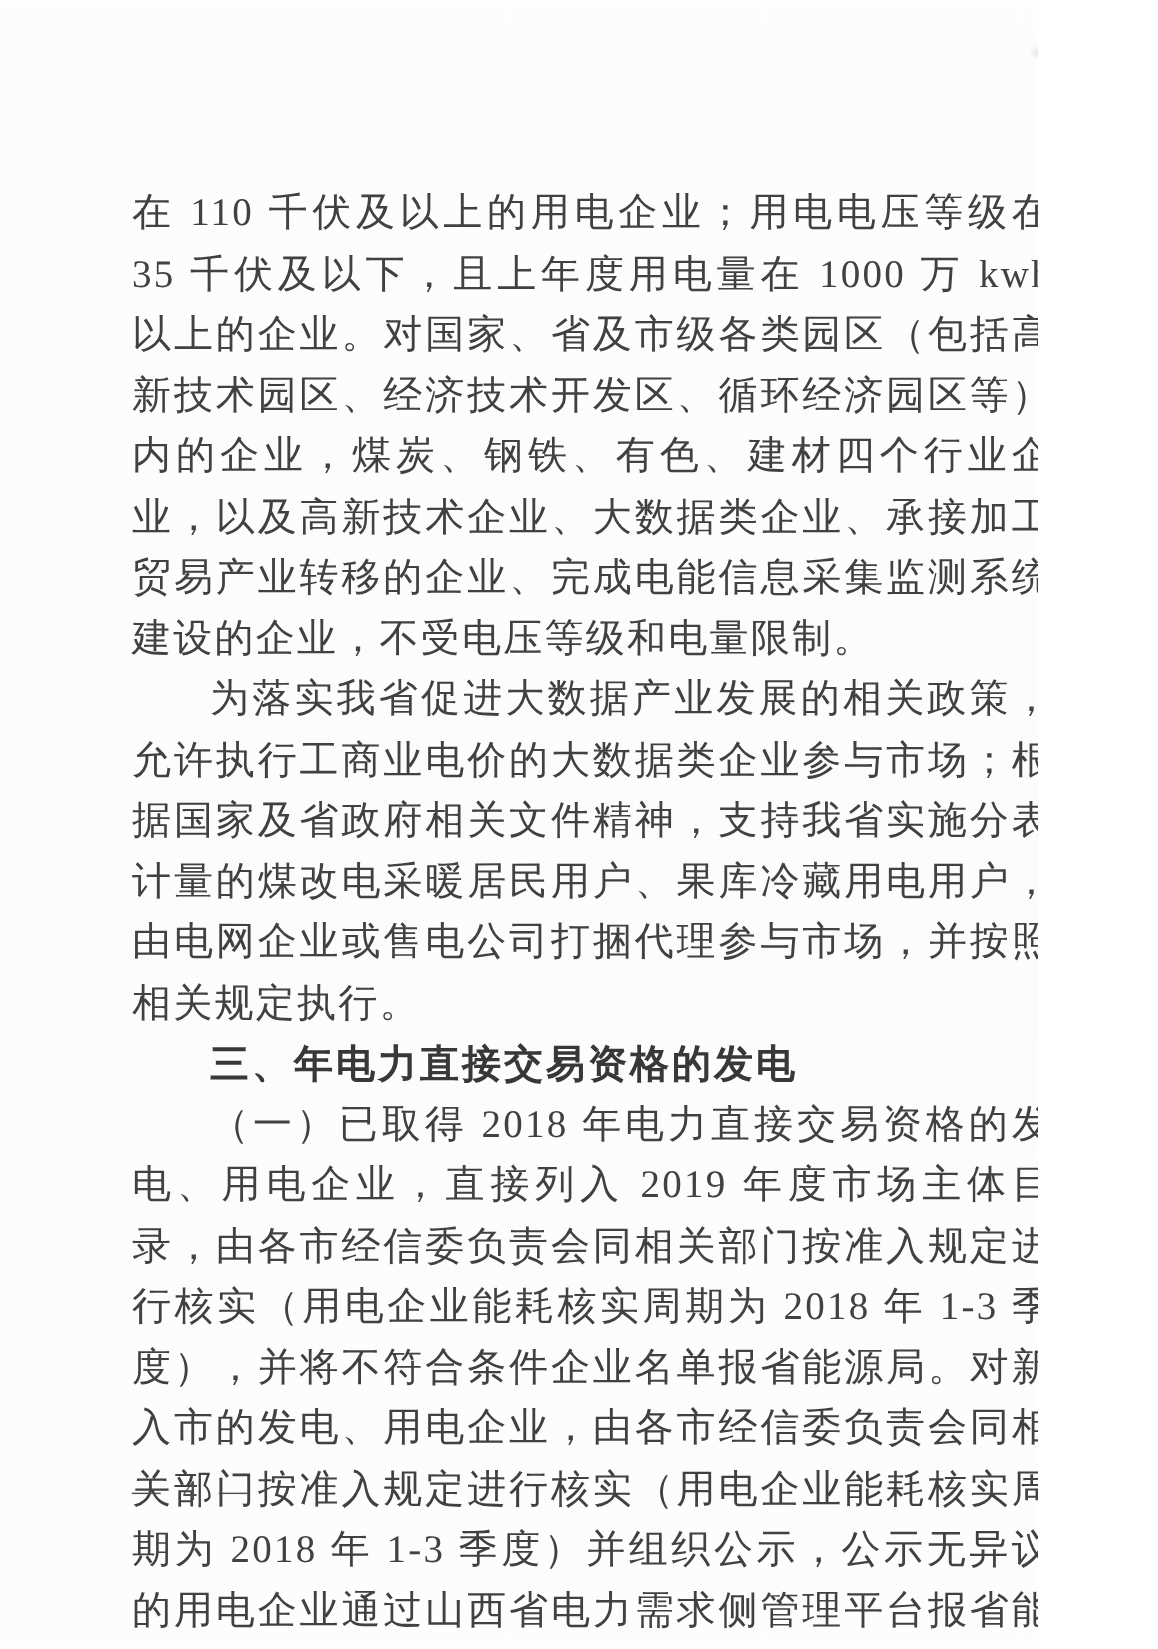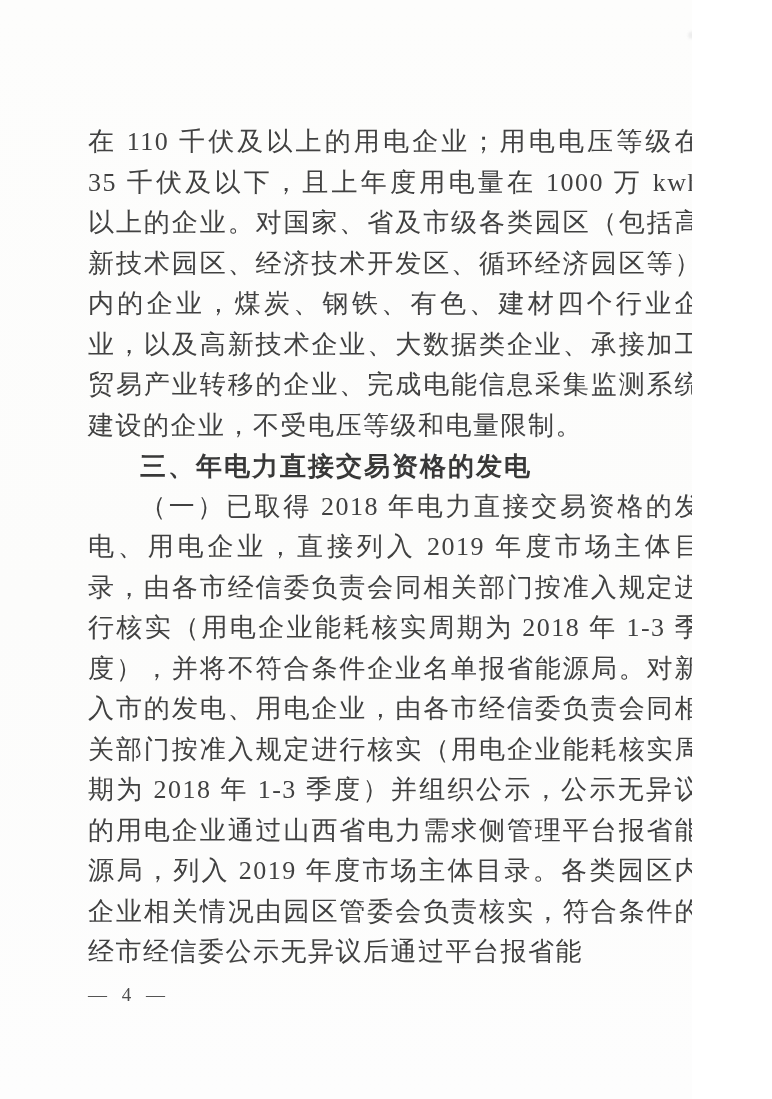--- a/index.html
+++ b/index.html
@@ -66,19 +66,20 @@
 </style>
 </head>
 <body>
 
 <div class="page">
 
   <div class="scan-artifact"></div>
 
   <div class="content">
     <p>在 110 千伏及以上的用电企业；用电电压等级在 35 千伏及以下，且上年度用电量在 1000 万 kwh 以上的企业。对国家、省及市级各类园区（包括高新技术园区、经济技术开发区、循环经济园区等）内的企业，煤炭、钢铁、有色、建材四个行业企业，以及高新技术企业、大数据类企业、承接加工贸易产业转移的企业、完成电能信息采集监测系统建设的企业，不受电压等级和电量限制。</p>
+    <p class="para-indent">为落实我省促进大数据产业发展的相关政策，允许执行工商业电价的大数据类企业参与市场；根据国家及省政府相关文件精神，支持我省实施分表计量的煤改电采暖居民用户、果库冷藏用电用户，由电网企业或售电公司打捆代理参与市场，并按照相关规定执行。</p>
     <h3 class="section-heading">三、年电力直接交易资格的发电</h3>
     <p class="para-indent">（一）已取得 2018 年电力直接交易资格的发电、用电企业，直接列入 2019 年度市场主体目录，由各市经信委负责会同相关部门按准入规定进行核实（用电企业能耗核实周期为 2018 年 1-3 季度），并将不符合条件企业名单报省能源局。对新入市的发电、用电企业，由各市经信委负责会同相关部门按准入规定进行核实（用电企业能耗核实周期为 2018 年 1-3 季度）并组织公示，公示无异议的用电企业通过山西省电力需求侧管理平台报省能源局，列入 2019 年度市场主体目录。各类园区内企业相关情况由园区管委会负责核实，符合条件的经市经信委公示无异议后通过平台报省能</p>
   </div>
 
   <div class="page-footer">— 4 —</div>
 
 </div>
 
 </body></html>

